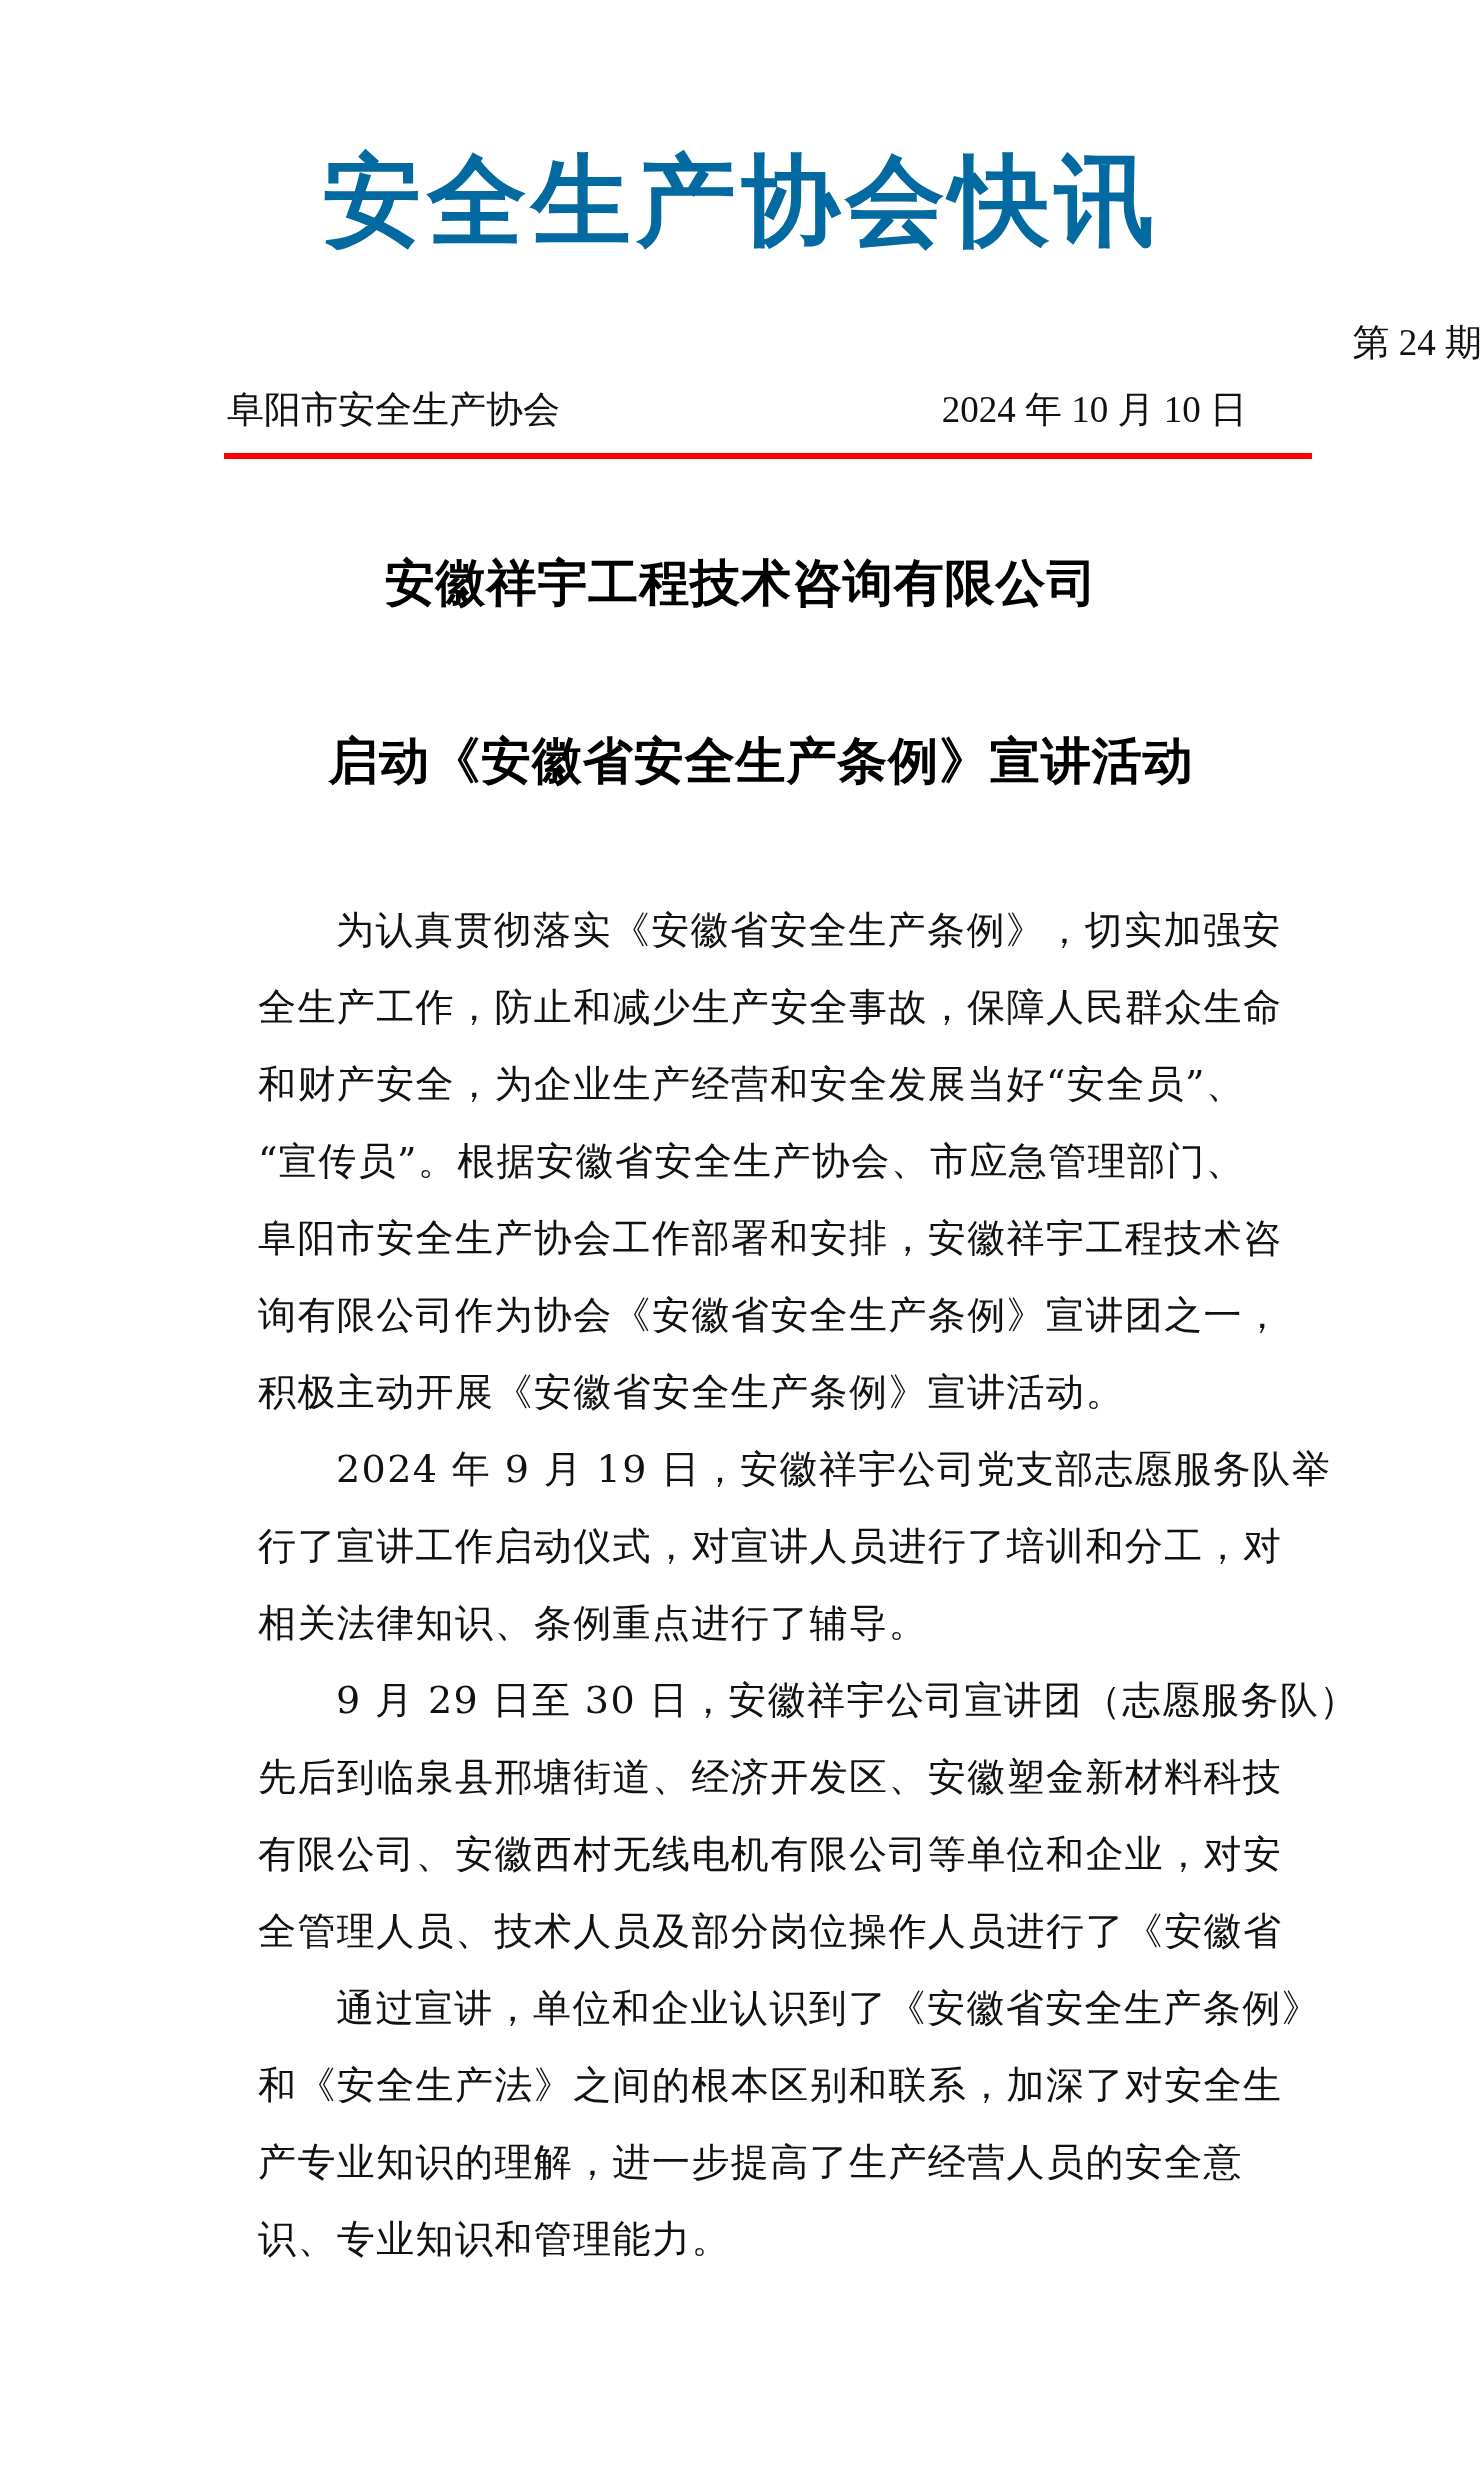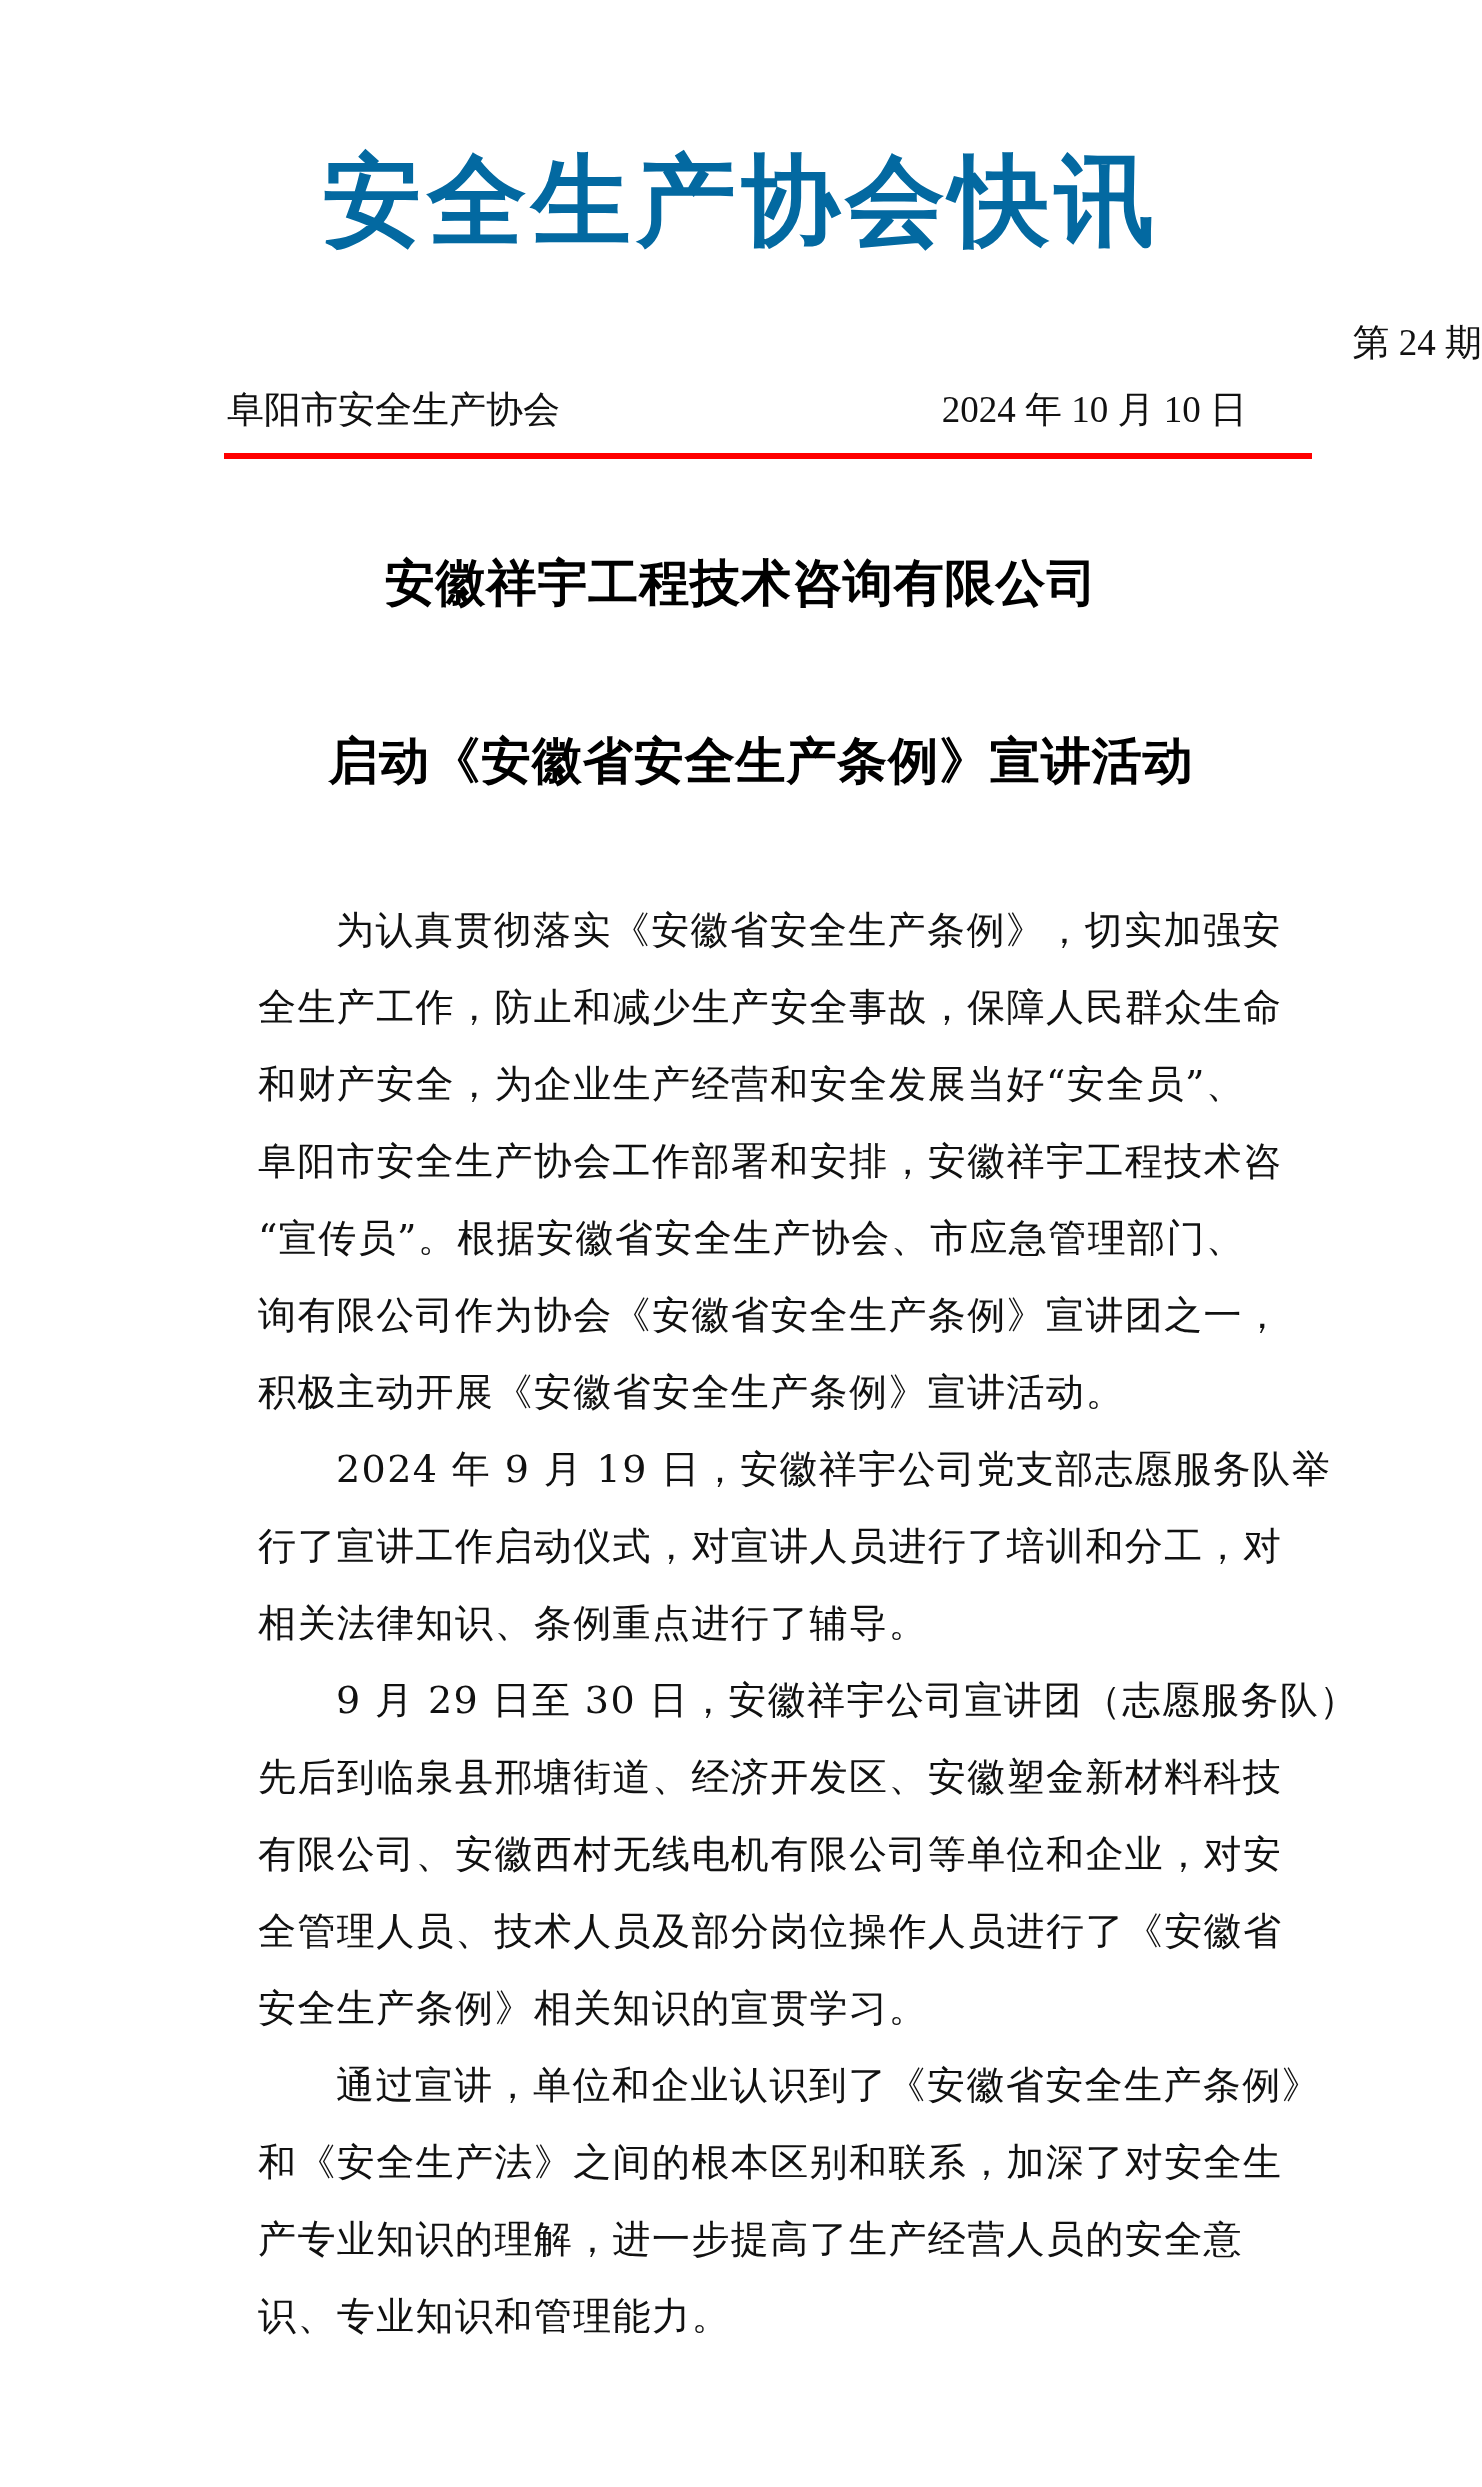--- a/index.html
+++ b/index.html
@@ -55,36 +55,35 @@
   <div class="red-rule"></div>
 
   <div class="headline l1">安徽祥宇工程技术咨询有限公司</div>
   <div class="headline l2">启动《安徽省安全生产条例》宣讲活动</div>
 
   <div class="body-text">
     <div class="para">
       <span class="line">为认真贯彻落实《安徽省安全生产条例》，切实加强安</span>
       <span class="line">全生产工作，防止和减少生产安全事故，保障人民群众生命</span>
       <span class="line">和财产安全，为企业生产经营和安全发展当好“安全员”、</span>
+      <span class="line">“宣传员”。根据安徽省安全生产协会、市应急管理部门、</span>
       <span class="line">阜阳市安全生产协会工作部署和安排，安徽祥宇工程技术咨</span>
-      <span class="line">“宣传员”。根据安徽省安全生产协会、市应急管理部门、</span>
       <span class="line">询有限公司作为协会《安徽省安全生产条例》宣讲团之一，</span>
       <span class="line">积极主动开展《安徽省安全生产条例》宣讲活动。</span>
     </div>
     <div class="para">
       <span class="line">2024 年 9 月 19 日，安徽祥宇公司党支部志愿服务队举</span>
       <span class="line">行了宣讲工作启动仪式，对宣讲人员进行了培训和分工，对</span>
       <span class="line">相关法律知识、条例重点进行了辅导。</span>
     </div>
     <div class="para">
       <span class="line">9 月 29 日至 30 日，安徽祥宇公司宣讲团（志愿服务队）</span>
       <span class="line">先后到临泉县邢塘街道、经济开发区、安徽塑金新材料科技</span>
       <span class="line">有限公司、安徽西村无线电机有限公司等单位和企业，对安</span>
       <span class="line">全管理人员、技术人员及部分岗位操作人员进行了《安徽省</span>
-      <span class="line">安全生产条例》相关知识的宣贯学习。</span>
     </div>
     <div class="para">
       <span class="line">通过宣讲，单位和企业认识到了《安徽省安全生产条例》</span>
       <span class="line">和《安全生产法》之间的根本区别和联系，加深了对安全生</span>
       <span class="line">产专业知识的理解，进一步提高了生产经营人员的安全意</span>
       <span class="line">识、专业知识和管理能力。</span>
     </div>
   </div>
 
 </div>

